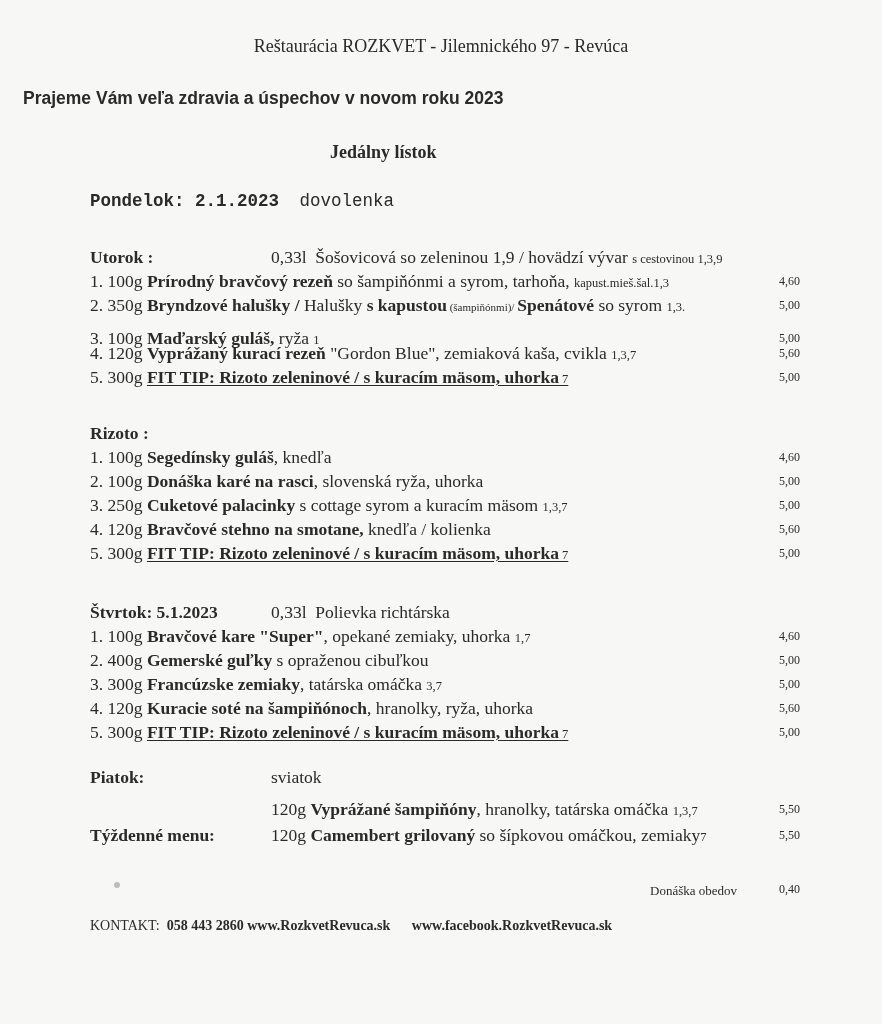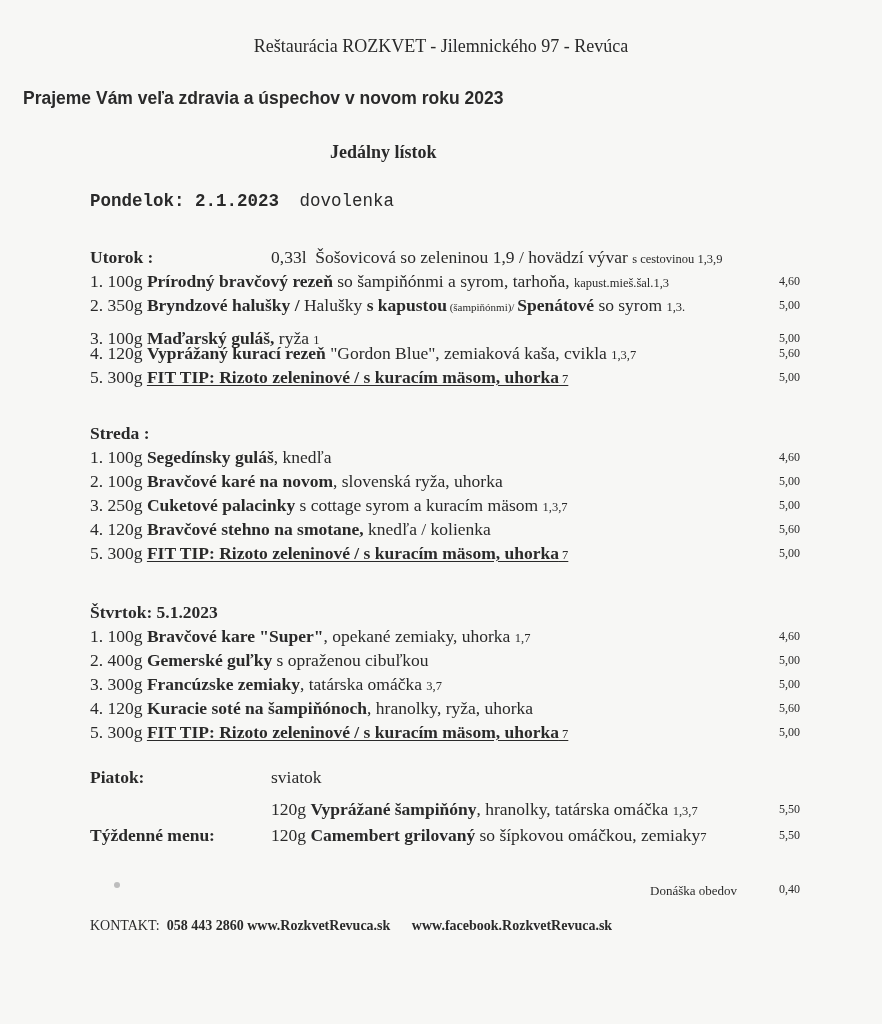--- a/index.html
+++ b/index.html
@@ -72,32 +72,32 @@
   <span class="price">5,60</span>
 </div>
 <div class="line" style="top:366px;">
   <span>5.</span>
   <span>300g</span>
   <span class="b u"><span>FIT TIP: Rizoto zeleninové / s kuracím mäsom, uhorka</span><span class="sm" style="font-weight:normal"> 7</span></span>
   <span class="price">5,00</span>
 </div>
 
 <div class="line" style="top:422px;">
-  <span class="day">Streda :</span>
+  <span class="day">Rizoto :</span>
 </div>
 <div class="line" style="top:446px;">
   <span>1.</span>
   <span>100g</span>
   <span class="b">Segedínsky guláš</span><span>, knedľa</span>
   <span class="price">4,60</span>
 </div>
 <div class="line" style="top:470px;">
   <span>2.</span>
   <span>100g</span>
-  <span class="b">Bravčové karé na novom</span><span>, slovenská ryža, uhorka</span>
+  <span class="b">Donáška karé na rasci</span><span>, slovenská ryža, uhorka</span>
   <span class="price">5,00</span>
 </div>
 <div class="line" style="top:494px;">
   <span>3.</span>
   <span>250g</span>
   <span class="b">Cuketové palacinky</span><span> s cottage syrom a kuracím mäsom </span><span class="sm">1,3,7</span>
   <span class="price">5,00</span>
 </div>
 <div class="line" style="top:518px;">
   <span>4.</span>
@@ -107,20 +107,24 @@
 </div>
 <div class="line" style="top:542px;">
   <span>5.</span>
   <span>300g</span>
   <span class="b u"><span>FIT TIP: Rizoto zeleninové / s kuracím mäsom, uhorka</span><span class="sm" style="font-weight:normal"> 7</span></span>
   <span class="price">5,00</span>
 </div>
 
 <div class="line" style="top:601px;">
   <span class="day">Štvrtok: 5.1.2023</span>
+  <span class="col2">
+    <span>0,33l</span>&nbsp;
+    <span>Polievka  richtárska</span>
+  </span>
 </div>
 <div class="line" style="top:625px;">
   <span>1.</span>
   <span>100g</span>
   <span class="b">Bravčové kare "Super"</span><span>, opekané zemiaky, uhorka </span><span class="sm">1,7</span>
   <span class="price">4,60</span>
 </div>
 <div class="line" style="top:649px;">
   <span>2.</span>
   <span>400g</span>

